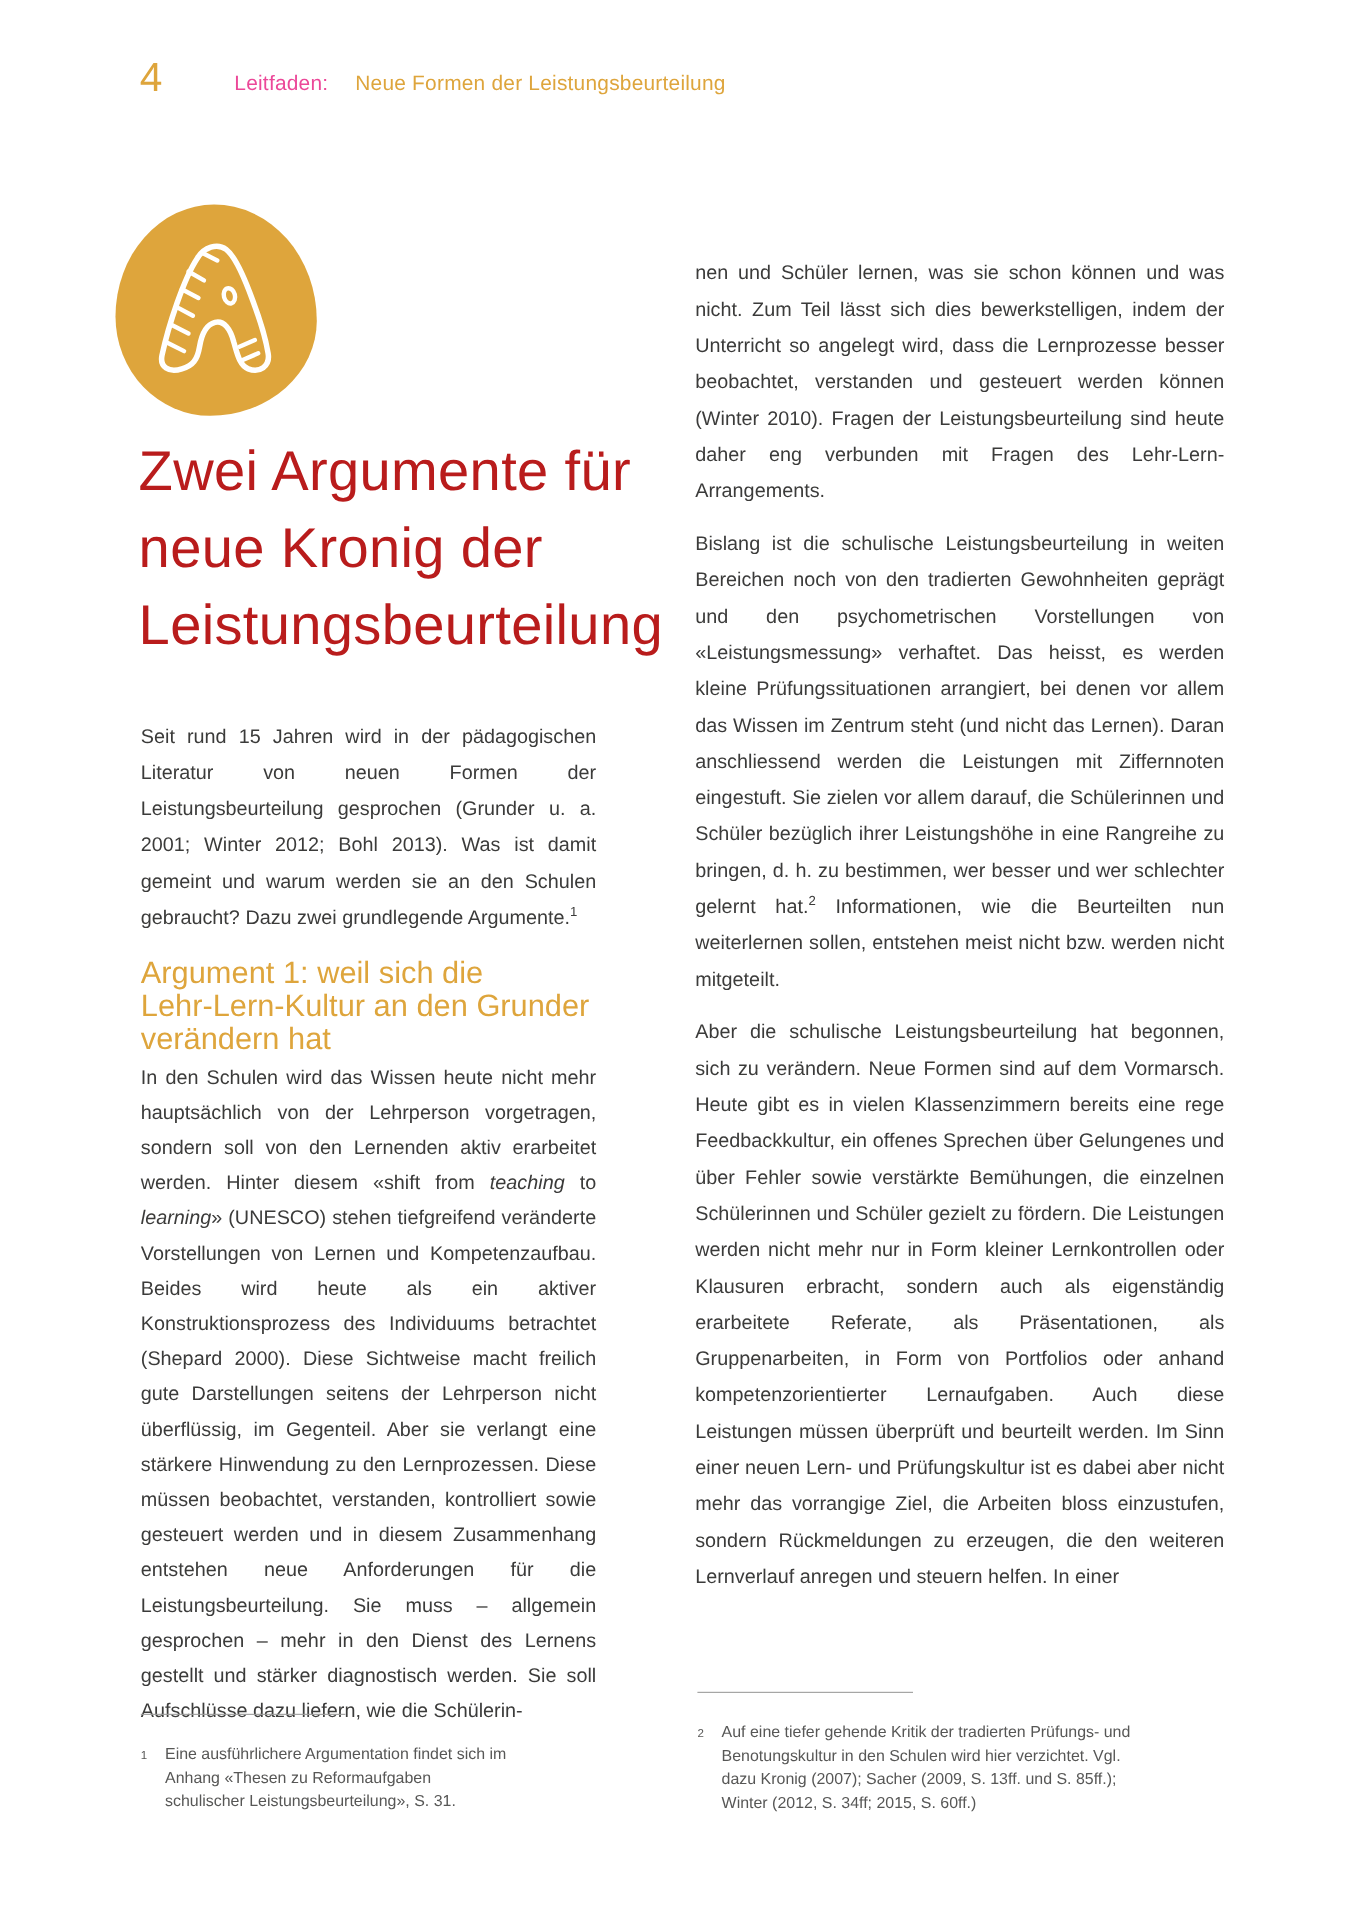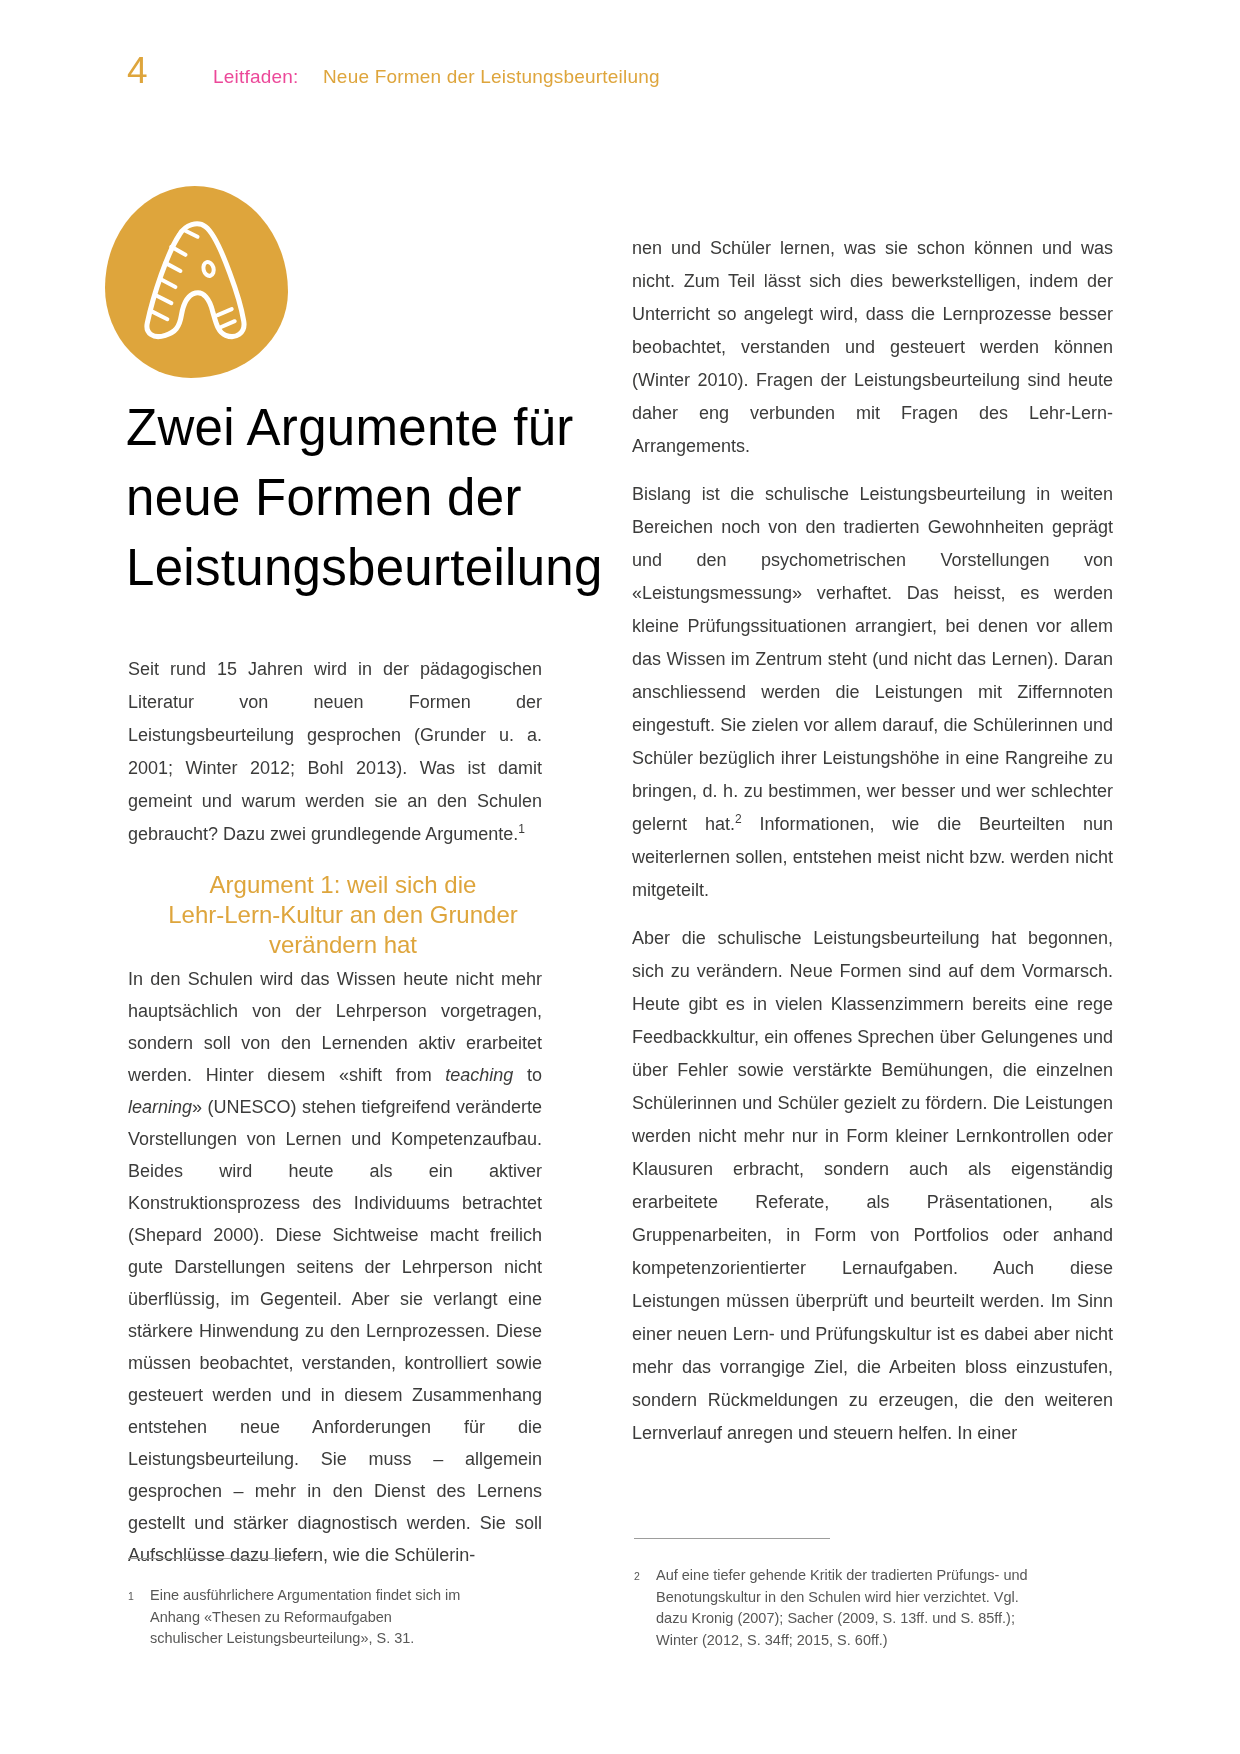--- a/index.html
+++ b/index.html
@@ -11,27 +11,27 @@
   .page-number{position:absolute;left:127px;top:50px;font-size:37px;font-weight:300;color:#dea53c;}
   .running-head{position:absolute;left:213px;top:66px;font-size:19px;letter-spacing:.2px;}
   .running-head .label{color:#ec4899;}
   .running-head .title{color:#dea53c;margin-left:19px;}
   
   .badge{position:absolute;left:105px;top:186px;width:183px;height:192px;background:#dea53c;
     border-radius:49% 51% 53% 47% / 53% 55% 45% 47%;}
   .badge svg{position:absolute;left:0;top:0;width:100%;height:100%;}
   
   .article-title{position:absolute;left:126px;top:393px;width:520px;
-    font-size:51px;line-height:70px;font-weight:300;color:#000000;letter-spacing:.3px;}
+    font-size:51px;line-height:70px;font-weight:300;color:#b91c1c;letter-spacing:.3px;}
   .article-title div{white-space:nowrap;}
   
   .intro{position:absolute;left:128px;top:653px;width:414px;
     font-size:18px;line-height:33px;text-align:justify;hyphens:auto;}
   .section-heading{position:absolute;left:128px;top:870px;width:430px;
-    font-size:24px;line-height:30px;color:#dea53c;text-align:center;}
+    font-size:28px;line-height:30px;color:#dea53c;}
   .section-heading div{white-space:nowrap;}
   .left-body{position:absolute;left:128px;top:963px;width:414px;
     font-size:18px;line-height:32px;text-align:justify;hyphens:auto;}
   .left-body .it, .intro .it{font-style:italic;}
   
   .right-col{position:absolute;left:632px;top:232px;width:481px;
     font-size:18px;line-height:33px;text-align:justify;hyphens:auto;}
   .right-col p{margin:0 0 15px 0;}
   sup.fnref{font-size:12px;vertical-align:super;line-height:0;}
   
@@ -70,21 +70,21 @@
           <line x1="46" y1="124" x2="62" y2="132"></line>
           <line x1="112" y1="128" x2="126" y2="122"></line>
           <line x1="115" y1="140" x2="129" y2="134"></line>
         </g>
       </g>
     </svg>
   </div>
 
   <div class="article-title">
     <div>Zwei Argumente für</div>
-    <div>neue Formen der</div>
+    <div>neue Kronig der</div>
     <div>Leistungsbeurteilung</div>
   </div>
 
   <div class="intro">
     <span>Seit rund 15 Jahren wird in der pädagogischen Literatur von neuen Formen der Leistungsbeurteilung gesprochen (Grunder u. a. 2001; Winter 2012; Bohl 2013). Was ist damit gemeint und warum werden sie an den Schulen gebraucht? Dazu zwei grundlegende Argumente.</span><sup class="fnref">1</sup>
   </div>
 
   <div class="section-heading">
     <div>Argument 1: weil sich die</div>
     <div>Lehr-Lern-Kultur an den Grunder</div>

